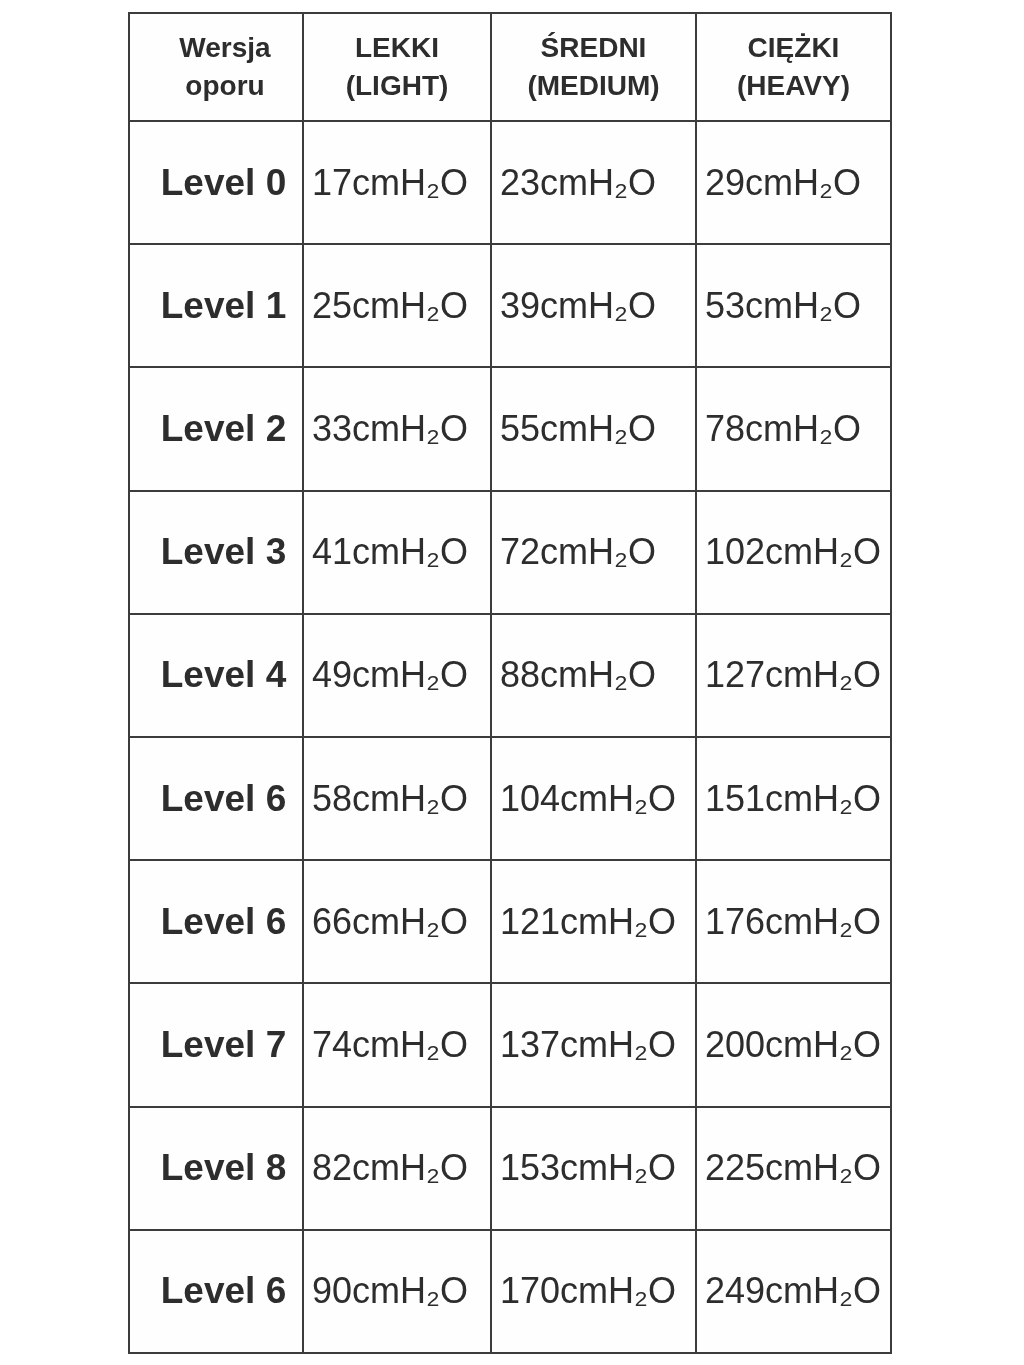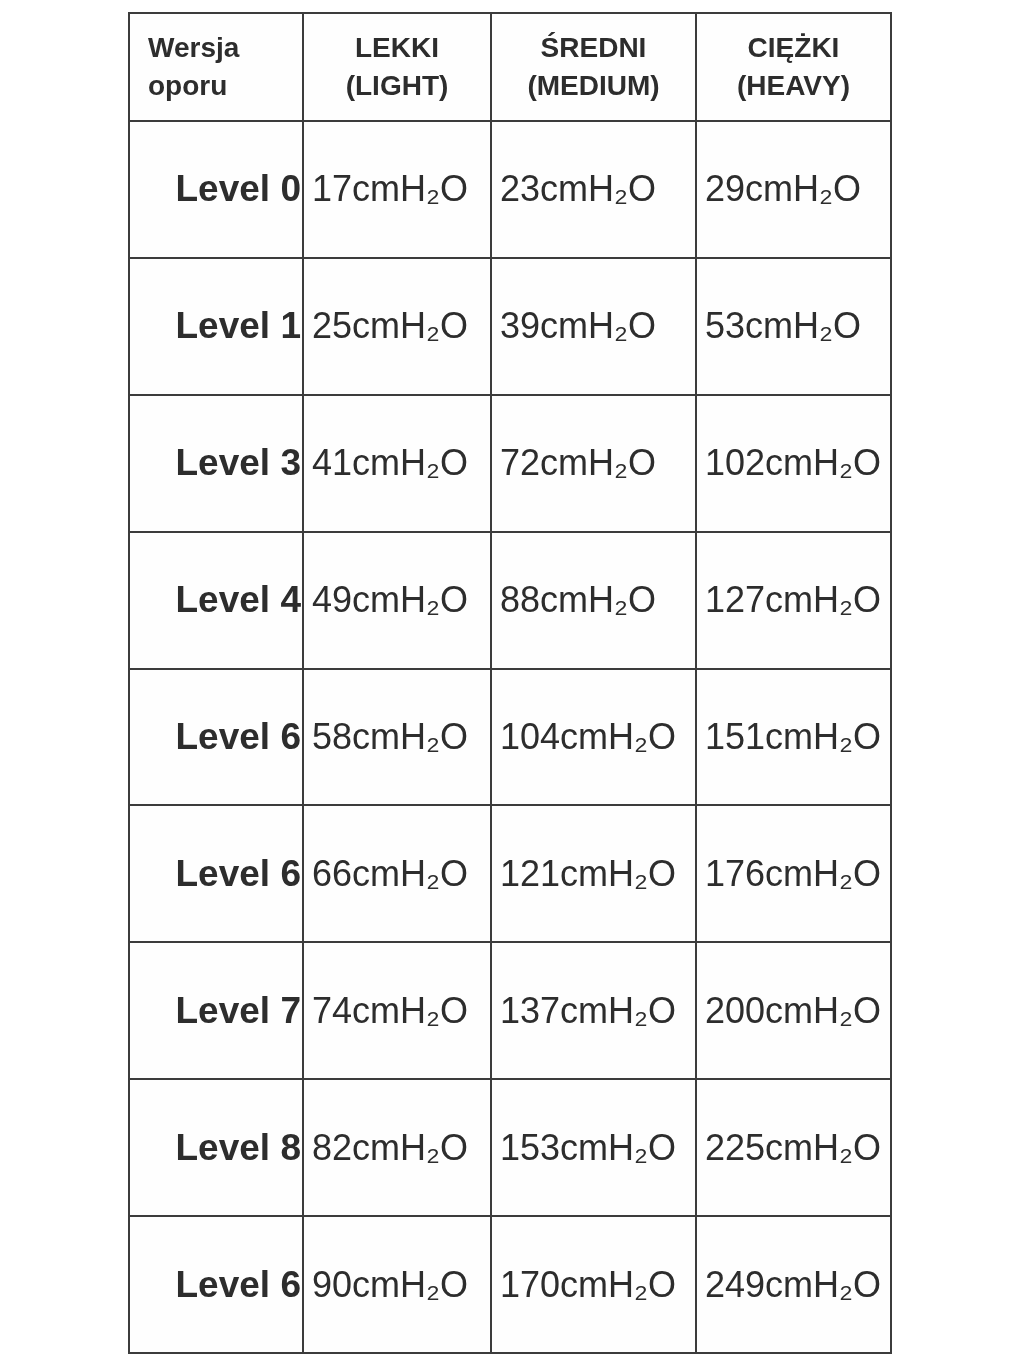--- a/index.html
+++ b/index.html
@@ -37,27 +37,27 @@
     overflow: hidden;
   }
   .resist-table thead tr { height: 108px; }
   .resist-table th {
     font-size: 28px;
     font-weight: bold;
     line-height: 1.35;
     padding: 0;
   }
   .resist-table th.level-col {
-    text-align: left;
+    text-align: center;
     padding-left: 18px;
   }
   .resist-table td.level-cell {
     font-size: 37px;
     font-weight: bold;
-    text-align: right;
+    text-align: center;
     padding-left: 16px;
     margin-top: 40px;
   }
   .resist-table td.value-cell {
     font-size: 36px;
     font-weight: normal;
     text-align: left;
     padding-left: 8px;
   }
 </style>
@@ -99,20 +99,26 @@
         <td class="value-cell">23cmH₂O</td>
         <td class="value-cell">29cmH₂O</td>
       </tr>
       <tr>
         <td class="level-cell">Level 1</td>
         <td class="value-cell">25cmH₂O</td>
         <td class="value-cell">39cmH₂O</td>
         <td class="value-cell">53cmH₂O</td>
       </tr>
       <tr>
+        <td class="level-cell">Level 2</td>
+        <td class="value-cell">33cmH₂O</td>
+        <td class="value-cell">55cmH₂O</td>
+        <td class="value-cell">78cmH₂O</td>
+      </tr>
+      <tr>
         <td class="level-cell">Level 3</td>
         <td class="value-cell">41cmH₂O</td>
         <td class="value-cell">72cmH₂O</td>
         <td class="value-cell">102cmH₂O</td>
       </tr>
       <tr>
         <td class="level-cell">Level 4</td>
         <td class="value-cell">49cmH₂O</td>
         <td class="value-cell">88cmH₂O</td>
         <td class="value-cell">127cmH₂O</td>

